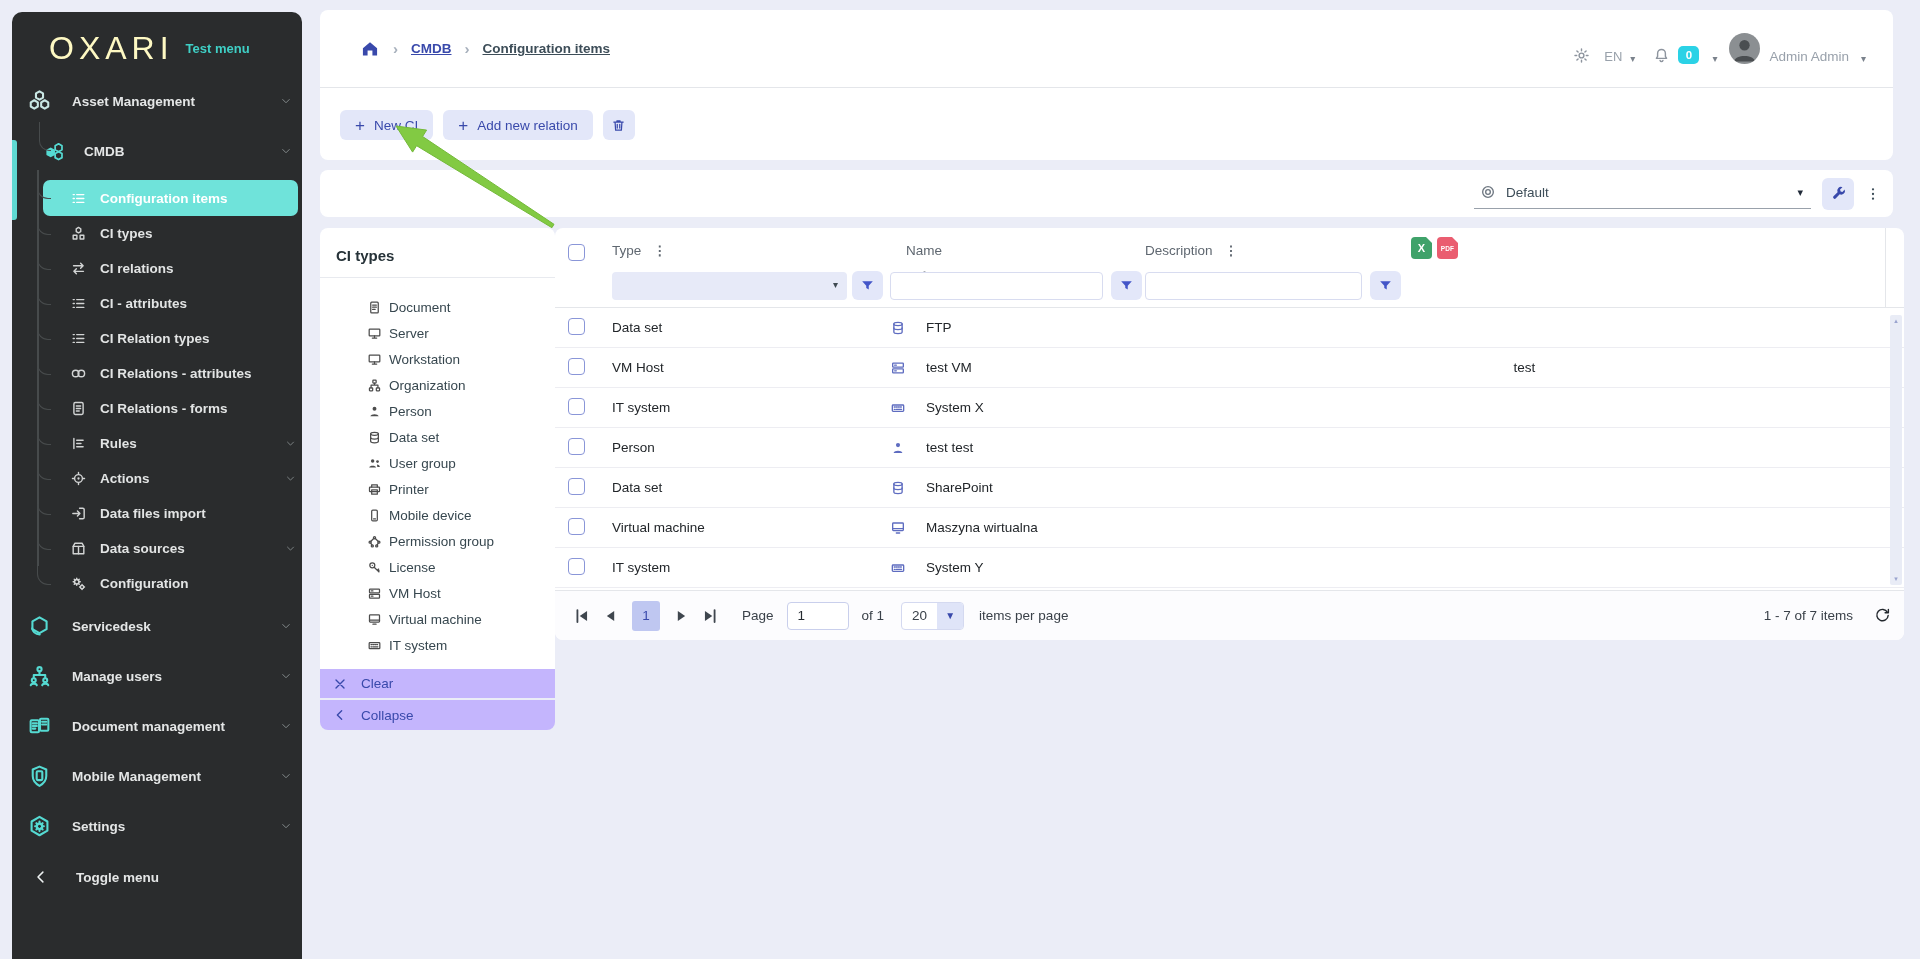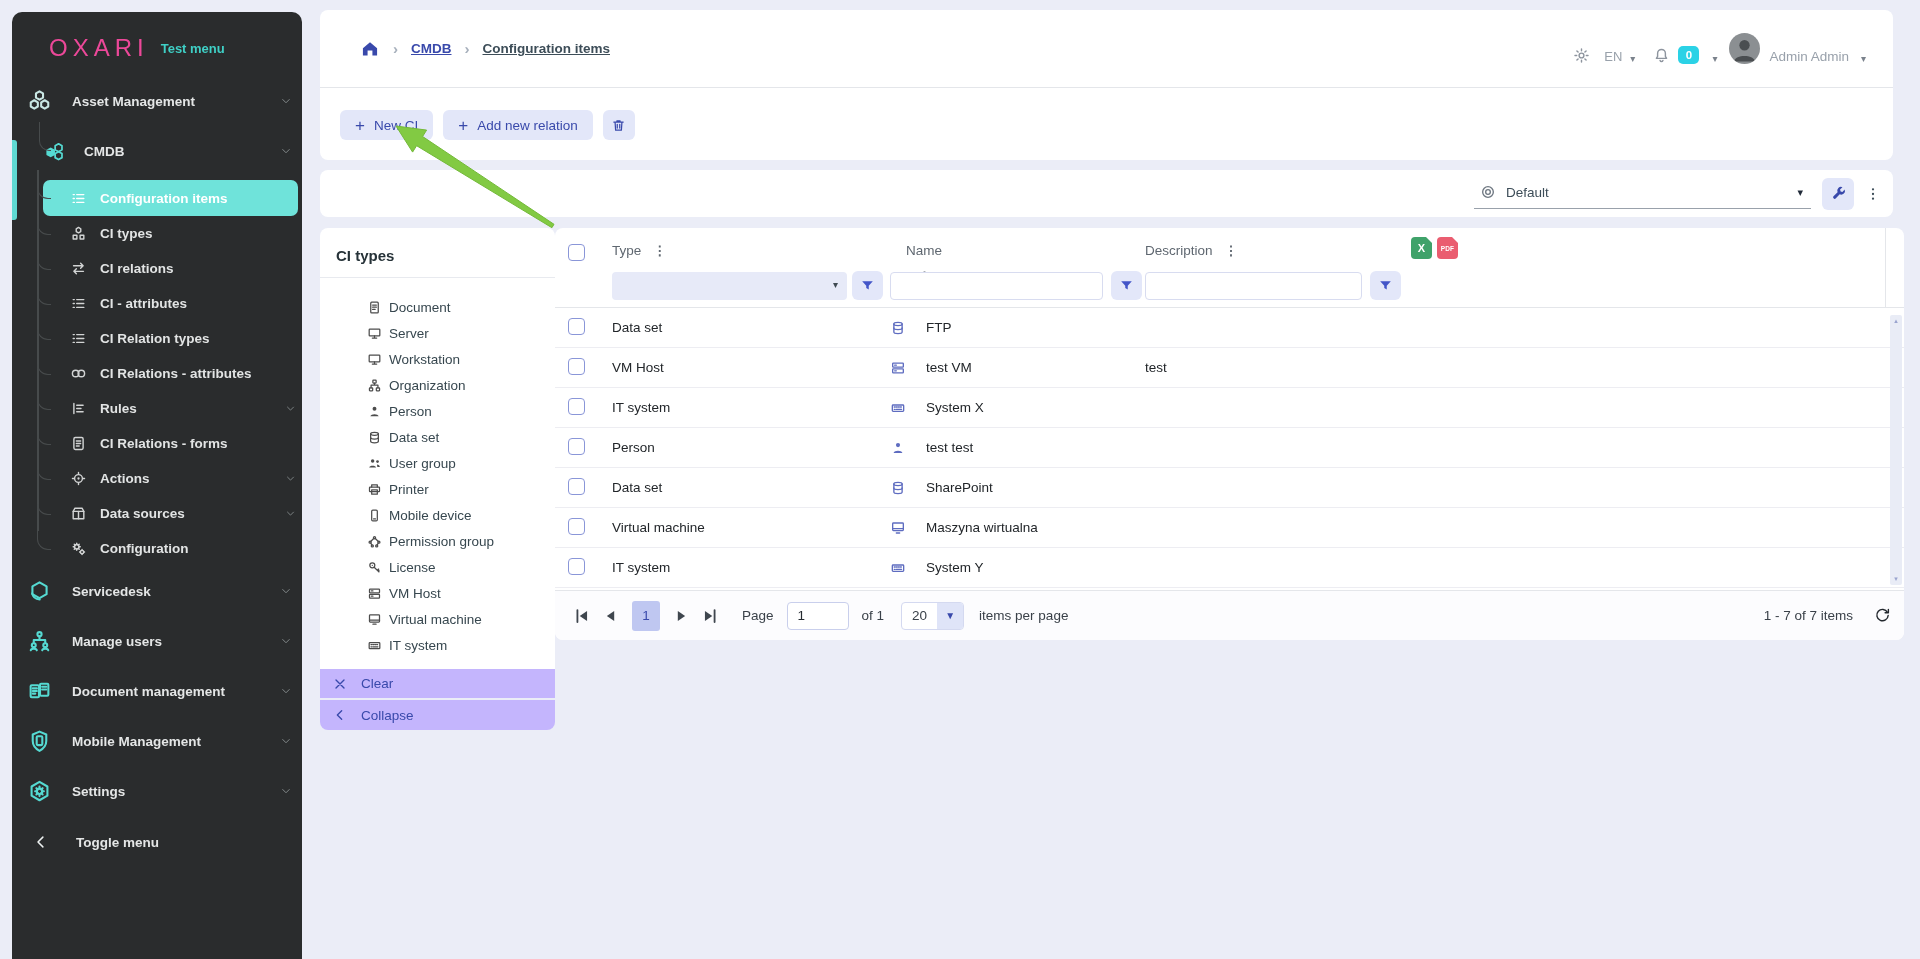--- a/index.html
+++ b/index.html
@@ -9,21 +9,21 @@
     background:#ebedf7;
     font-family:"Liberation Sans", sans-serif;
     font-size:13.5px; color:#242a30;
   }
   svg { display:block; width:100%; height:100%; }
 
   
   .sidebar{position:absolute;left:12px;top:12px;width:290px;height:947px;background:#2a2c2d;border-radius:10px 10px 0 0;color:#e4e6e6;z-index:2;}
   .side-accent{position:absolute;left:0;top:128px;width:5px;height:80px;background:#5fd9d2;border-radius:0 3px 3px 0;}
   .logo-row{display:flex;align-items:center;gap:12px;padding:22px 10px 10px 37px;height:60px;}
-  .logo-text{color:#ec4899;font-size:24px;letter-spacing:5px;font-weight:400;}
+  .logo-text{color:#fef9c3;font-size:32px;letter-spacing:5px;font-weight:400;}
   .logo-sub{color:#3fd0c6;font-size:13px;font-weight:700;}
   .nav-item{display:flex;align-items:center;height:42px;padding:0 10px 0 15px;font-weight:700;cursor:pointer;position:relative;}
   .nav-item .ic{width:25px;height:25px;margin-right:20px;color:#c9e7e4;flex:0 0 auto;}
   .nav-item.teal .ic{color:#55dad2;}
   .nav-item .chev{margin-left:auto;width:12px;height:12px;color:#82898a;flex:0 0 auto;}
   .row-asset{margin-top:8px;}
   .row-cmdb{margin-top:8px;padding-left:33px;}
   .row-cmdb .ic{width:21px;height:21px;margin-right:18px;color:#55dad2;}
   .row-cmdb::before{content:'';position:absolute;left:27px;top:-8px;width:11px;height:28px;border-left:1.5px solid #474b4c;border-bottom:1.5px solid #474b4c;border-bottom-left-radius:10px;}
   .sub{position:relative;margin-left:25px;margin-top:8px;}
@@ -103,21 +103,21 @@
   .fb-type{left:297px;} .fb-name{left:556px;} .fb-desc{left:815px;}
   .filter-input{position:absolute;top:44px;height:28px;background:#fff;border:1px solid #d8dcf0;border-radius:4px;font-family:inherit;font-size:13px;padding:0 8px;color:#242a30;}
   .fi-name{left:335px;width:213px;}
   .fi-desc{left:590px;width:217px;}
   .tbody{position:relative;}
   .tr{height:40px;display:flex;align-items:center;border-bottom:1px solid #ededf2;color:#22262a;}
   .td-check{width:57px;padding-left:13px;}
   .td-type{width:278px;}
   .td-name{width:255px;display:flex;align-items:center;gap:20px;}
   .td-name .nic{width:16px;height:16px;color:#5e6cc0;flex:0 0 auto;}
-  .td-desc{flex:1;}
+  .td-desc{flex:1;text-align:center;}
   .vscroll{position:absolute;right:2px;top:87px;width:12px;height:270px;background:#e9ecf6;border-radius:2px;display:flex;flex-direction:column;justify-content:space-between;align-items:center;font-size:7px;color:#9aa4cf;padding:2px 0;cursor:pointer;}
   .pagination{position:absolute;left:0;bottom:0;width:100%;height:50px;border-top:1px solid #e4e6ea;background:#fcfcfe;border-radius:0 0 8px 8px;display:flex;align-items:center;padding:0 13px 0 16px;gap:7px;color:#3a4149;}
   .pg-ic{width:22px;height:22px;color:#3f464e;cursor:pointer;flex:0 0 auto;}
   .pg-current{width:28px;height:30px;background:#bfc7f1;color:#3949ab;border-radius:3px;display:flex;align-items:center;justify-content:center;cursor:pointer;margin:0 3px;}
   .pg-label{margin-left:14px;}
   .pg-input{width:62px;height:28px;border:1px solid #c9cfec;border-radius:4px;background:#fff;font-family:inherit;font-size:13.5px;padding:0 10px;color:#242a30;margin:0 6px;}
   .pg-of{margin-right:10px;}
   .pg-select{display:flex;align-items:center;height:28px;border:1px solid #d4d9f0;border-radius:4px;overflow:hidden;cursor:pointer;margin-right:8px;background:#fff;}
   .pg-select .val{padding:0 10px;}
   .pg-select .dd{width:26px;height:100%;background:#dfe4f8;color:#3949ab;font-size:10px;display:flex;align-items:center;justify-content:center;}
@@ -221,54 +221,64 @@
             <circle cx="8" cy="12" r="4.6"></circle>
             <circle cx="16" cy="12" r="4.6"></circle>
           </svg>
         </span>
         <span>CI Relations - attributes</span>
 
       </div>
       <div class="sub-item">
         <span class="ic">
           <svg viewBox="0 0 24 24" fill="none" stroke="currentColor" stroke-width="2" stroke-linecap="round" stroke-linejoin="round">
+            <rect x="5.5" y="3.5" width="13" height="17" rx="2"></rect>
+            <path d="M9 8.5h6M9 12h6M9 15.5h4"></path>
+          </svg>
+        </span>
+        <span>CI Relations - forms</span>
+
+      </div>
+      <div class="sub-item">
+        <span class="ic">
+          <svg viewBox="0 0 24 24" fill="none" stroke="currentColor" stroke-width="2" stroke-linecap="round" stroke-linejoin="round">
             <path d="M5.5 5v14M9.5 7.5h9M9.5 12h6M9.5 16.5h9"></path>
           </svg>
         </span>
         <span>Rules</span>
         <span class="chev">
           <svg viewBox="0 0 24 24" fill="none" stroke="currentColor" stroke-width="2" stroke-linecap="round" stroke-linejoin="round">
             <path d="M5.5 9 12 15.5 18.5 9"></path>
           </svg>
         </span>
-      </div>
-      <div class="sub-item">
-        <span class="ic">
-          <svg viewBox="0 0 24 24" fill="none" stroke="currentColor" stroke-width="2" stroke-linecap="round" stroke-linejoin="round">
-            <rect x="5.5" y="3.5" width="13" height="17" rx="2"></rect>
-            <path d="M9 8.5h6M9 12h6M9 15.5h4"></path>
-          </svg>
-        </span>
-        <span>CI Relations - forms</span>
-
       </div>
       <div class="sub-item">
         <span class="ic">
           <svg viewBox="0 0 24 24" fill="none" stroke="currentColor" stroke-width="2" stroke-linecap="round" stroke-linejoin="round">
             <circle cx="12" cy="12" r="5.5"></circle>
             <circle cx="12" cy="12" r="1.6" fill="currentColor" stroke="none"></circle>
             <path d="M12 3.5v2M12 18.5v2M3.5 12h2M18.5 12h2"></path>
           </svg>
         </span>
         <span>Actions</span>
         <span class="chev">
           <svg viewBox="0 0 24 24" fill="none" stroke="currentColor" stroke-width="2" stroke-linecap="round" stroke-linejoin="round">
             <path d="M5.5 9 12 15.5 18.5 9"></path>
           </svg>
         </span>
+      </div>
+      <div class="sub-item">
+        <span class="ic">
+          <svg viewBox="0 0 24 24" fill="none" stroke="currentColor" stroke-width="2" stroke-linecap="round" stroke-linejoin="round">
+            <path d="M13.5 4.5H18a2 2 0 0 1 2 2v11a2 2 0 0 1-2 2h-4.5"></path>
+            <path d="M4 12h10M10.5 8.5 14 12l-3.5 3.5"></path>
+          </svg>
+        </span>
+        <span>Data files import</span>
+
       </div>
       <div class="sub-item">
         <span class="ic">
           <svg viewBox="0 0 24 24" fill="none" stroke="currentColor" stroke-width="2" stroke-linecap="round" stroke-linejoin="round">
             <path d="M4.5 9h15v10.5h-15Z"></path>
             <path d="M12 9v10.5M4.5 9 7 4.5h10L19.5 9"></path>
           </svg>
         </span>
         <span>Data sources</span>
         <span class="chev">

